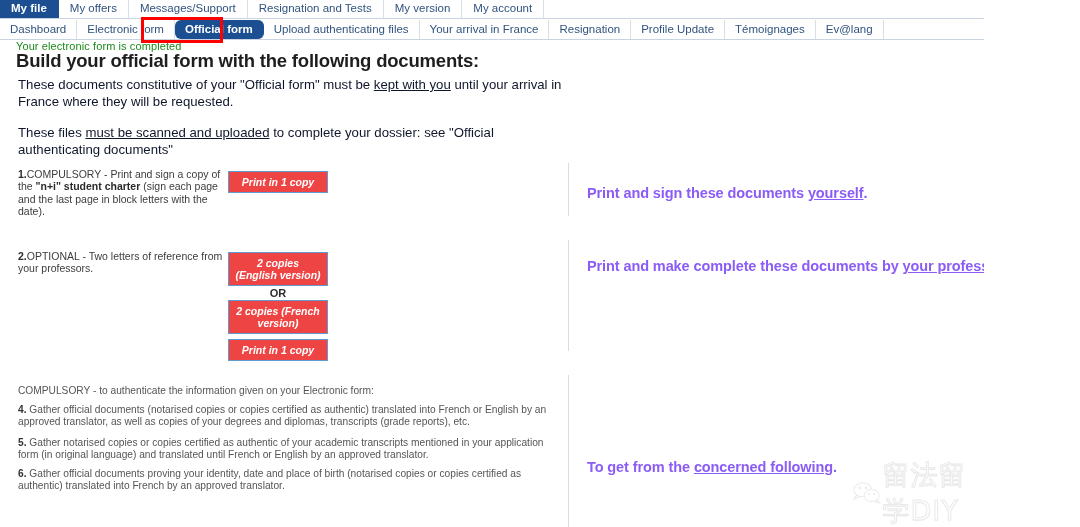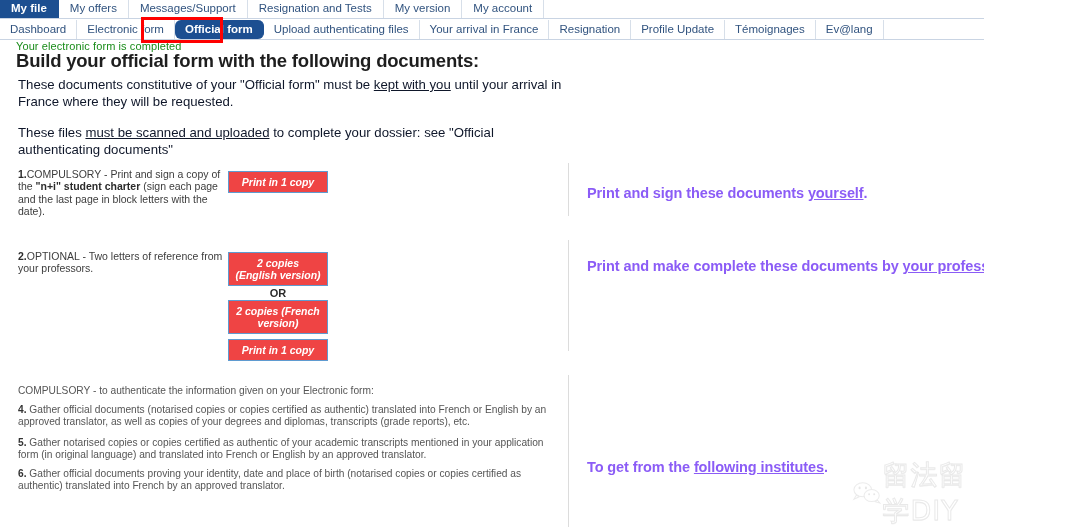--- a/index.html
+++ b/index.html
@@ -295,27 +295,27 @@
   </div>
   <div class="callout" style="left:587px; top:258px;">
     <span>Print and make complete these documents by </span><u>your professors</u><span>.</span>
   </div>
 
   <div class="compulsory-head">COMPULSORY - to authenticate the information given on your Electronic form:</div>
   <div class="para" style="top:404px;">
     <b>4.</b><span> Gather official documents (notarised copies or copies certified as authentic) translated into French or English by an approved translator, as well as copies of your degrees and diplomas, transcripts (grade reports), etc.</span>
   </div>
   <div class="para" style="top:437px;">
-    <b>5.</b><span> Gather notarised copies or copies certified as authentic of your academic transcripts mentioned in your application form (in original language) and translated into French or English by an approved translator.</span>
+    <b>5.</b><span> Gather notarised copies or copies certified as authentic of your academic transcripts mentioned in your application form (in original language) and translated until French or English by an approved translator.</span>
   </div>
   <div class="para" style="top:468px;">
     <b>6.</b><span> Gather official documents proving your identity, date and place of birth (notarised copies or copies certified as authentic) translated into French by an approved translator.</span>
   </div>
   <div class="callout" style="left:587px; top:459px;">
-    <span>To get from the </span><u>following institutes</u><span>.</span>
+    <span>To get from the </span><u>concerned following</u><span>.</span>
   </div>
 
   <div class="watermark">
     <svg width="48" height="36" viewBox="0 0 48 36">
       <ellipse cx="17" cy="13" rx="14" ry="11" fill="none" stroke="#dcdcdc" stroke-width="1.6"></ellipse>
       <path d="M7 21 L3 28 L11 24 Z" fill="none" stroke="#dcdcdc" stroke-width="1.6"></path>
       <ellipse cx="12" cy="10" rx="1.7" ry="2.2" fill="#d4d4d4"></ellipse>
       <ellipse cx="22" cy="10" rx="1.7" ry="2.2" fill="#d4d4d4"></ellipse>
       <ellipse cx="31" cy="22" rx="12" ry="9.5" fill="#ffffff" stroke="#dcdcdc" stroke-width="1.6"></ellipse>
       <path d="M40 29 L44 34 L37 32 Z" fill="#ffffff" stroke="#dcdcdc" stroke-width="1.6"></path>

